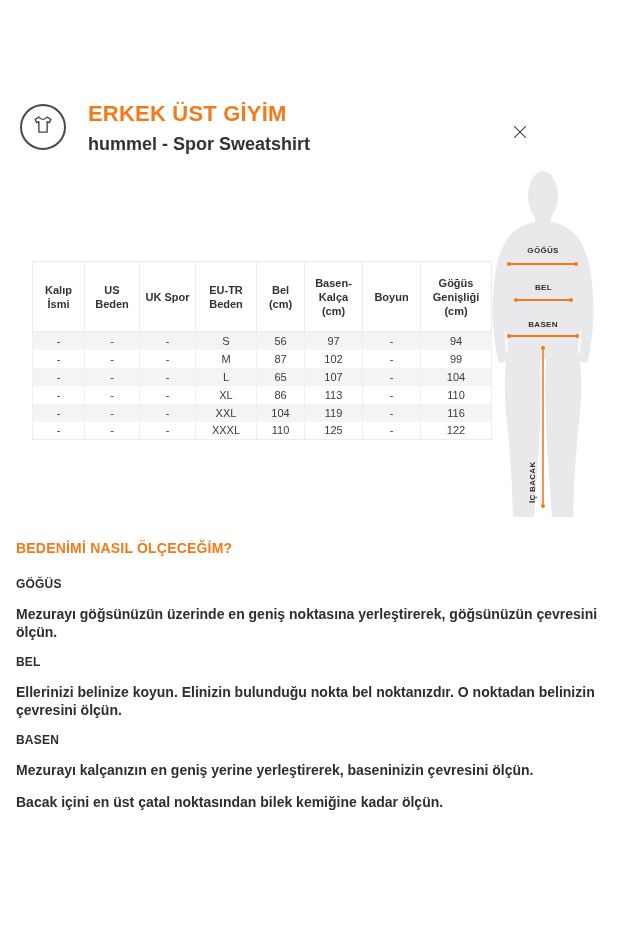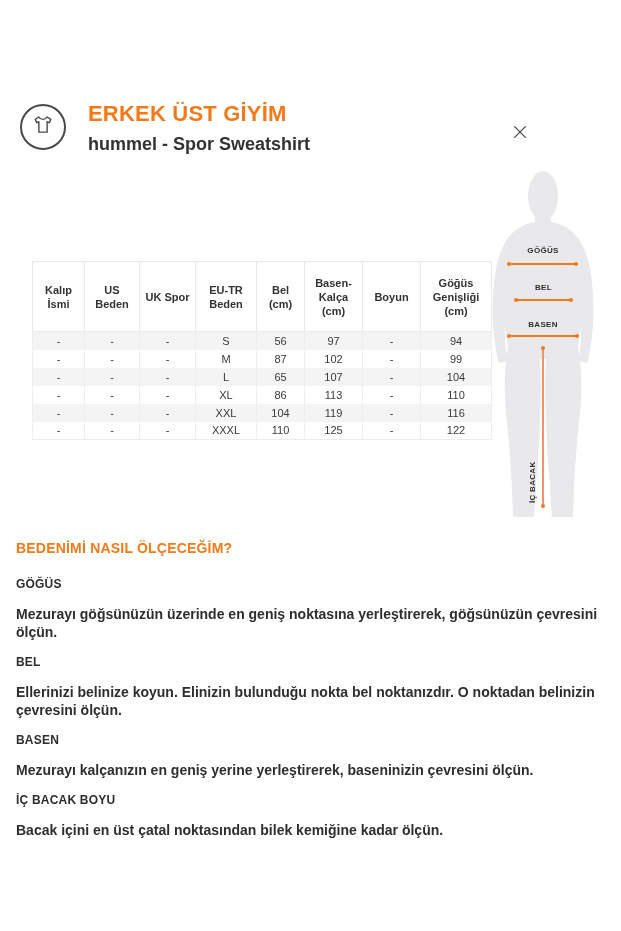--- a/index.html
+++ b/index.html
@@ -185,18 +185,17 @@
 
   <div class="guide">
     <div class="guide-title">BEDENİMİ NASIL ÖLÇECEĞİM?</div>
     <div>
         <div class="guide-heading">GÖĞÜS</div>
         <p class="guide-text">Mezurayı göğsünüzün üzerinde en geniş noktasına yerleştirerek, göğsünüzün çevresini ölçün.</p>
         <div class="guide-heading">BEL</div>
         <p class="guide-text">Ellerinizi belinize koyun. Elinizin bulunduğu nokta bel noktanızdır. O noktadan belinizin çevresini ölçün.</p>
         <div class="guide-heading">BASEN</div>
         <p class="guide-text">Mezurayı kalçanızın en geniş yerine yerleştirerek, baseninizin çevresini ölçün.</p>
-        <div class="guide-heading">İÇ BACAK BOYU</div>
         <p class="guide-text">Bacak içini en üst çatal noktasından bilek kemiğine kadar ölçün.</p>
       </div>
   </div>
 
 </div>
 
 </body></html>

